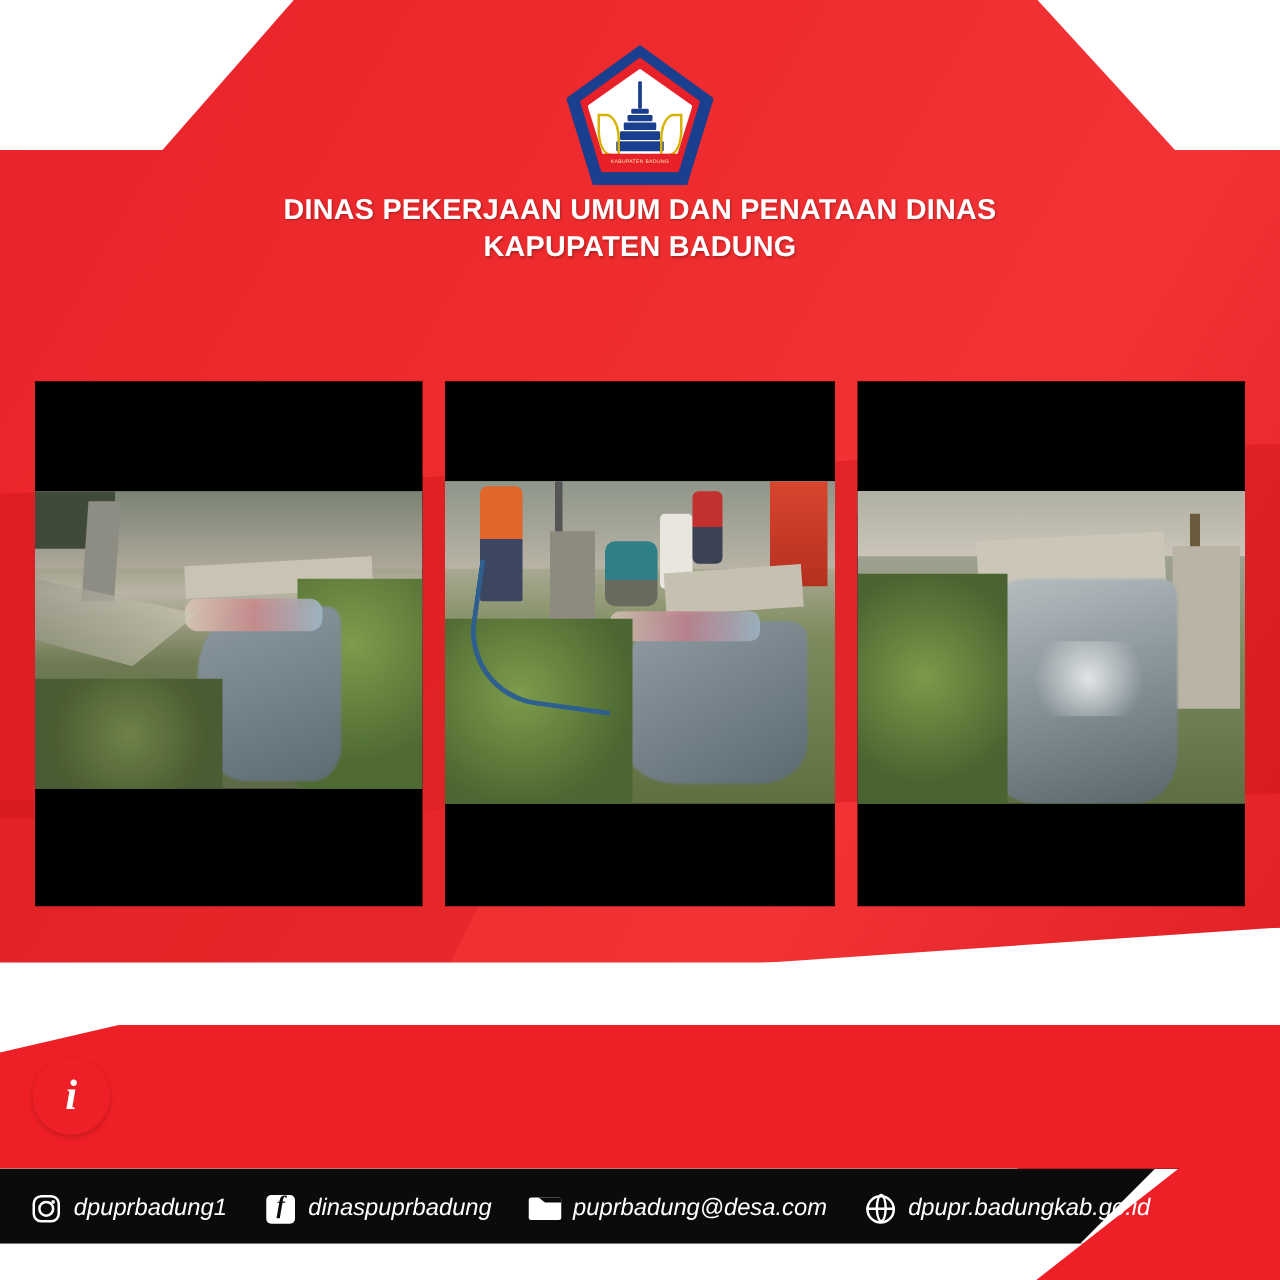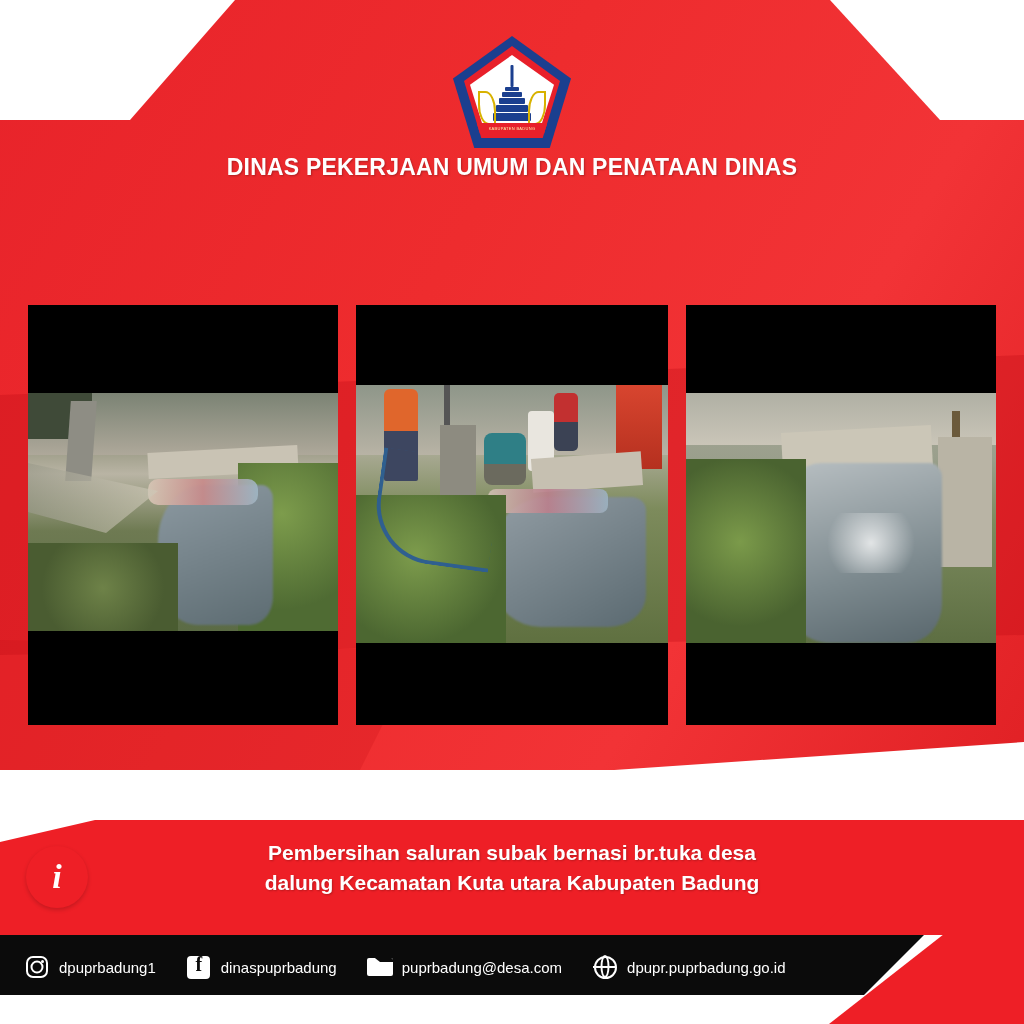--- a/index.html
+++ b/index.html
@@ -217,21 +217,22 @@
     font-family:"Liberation Serif", serif;
     font-style:italic; font-weight:bold; font-size:34px;
     box-shadow:0 2px 4px rgba(0,0,0,.18);
   }
 
   
   .social {
     position:absolute; left:24px; top:947px;
     height:40px; display:flex; align-items:center;
     gap:0px; color:#ffffff;
-    font-size:15px;
+    font-size:19px;
+    font-style:italic;
   }
   .social .item { display:flex; align-items:center; margin-right:30px; }
   .social .ico { width:26px; height:26px; margin-right:9px; display:flex; align-items:center; justify-content:center; }
   .ig-ico { width:22px; height:22px; border:2.4px solid #fff; border-radius:7px; position:relative; }
   .ig-ico:before { content:""; position:absolute; left:50%; top:50%; transform:translate(-50%,-50%); width:9px; height:9px; border:2.2px solid #fff; border-radius:50%; }
   .ig-ico:after { content:""; position:absolute; right:2.5px; top:2px; width:3px; height:3px; background:#fff; border-radius:50%; }
   .fb-ico { width:23px; height:23px; background:#fff; border-radius:4px; position:relative; }
   .fb-ico:after { content:"f"; position:absolute; left:0; right:0; top:-3px; text-align:center; color:#0b0b0b; font-weight:bold; font-size:20px; font-family:"Liberation Serif", serif; }
   .mail-ico { width:26px; height:18px; background:#fff; border-radius:2px; position:relative; overflow:hidden; }
   .mail-ico:after { content:""; position:absolute; left:-1px; top:-7px; width:28px; height:18px; border-top:none; border-left:14px solid transparent; border-right:14px solid transparent; border-top:11px solid #0b0b0b; }
@@ -267,20 +268,21 @@
           <span class="logo-leaf l"></span>
           <span class="logo-leaf r"></span>
         </div>
         <div class="logo-ribbon">KABUPATEN BADUNG</div>
       </div>
     </div>
   </div>
 
   <div class="header-text">
     <div>DINAS PEKERJAAN UMUM DAN PENATAAN DINAS</div>
+    <div>KAPUPATEN BADUNG</div>
   </div>
 
   <div class="photos">
 
     <div class="photo p1">
       <div class="img">
         <div class="p1-road"></div>
         <div class="p1-truck"></div>
         <div class="p1-wall"></div>
         <div class="p1-kerb"></div>
@@ -323,24 +325,20 @@
       </div>
     </div>
 
   </div>
 
   <div class="caption-band"></div>
   <div class="caption-red-right"></div>
 
   <div class="info-badge">i</div>
 
-  <div class="caption">
-    <div>Pembersihan saluran subak bernasi br.tuka desa</div>
-    <div>dalung Kecamatan Kuta utara Kabupaten Badung</div>
-  </div>
 
   <div class="footer-black2"></div>
   <div class="footer-white-notch"></div>
   <div class="footer-red-strip"></div>
   <div class="footer-red-tri"></div>
 
   <div class="social">
     <div class="item">
       <span class="ico">
           <span class="ig-ico"></span>
@@ -356,17 +354,17 @@
     <div class="item">
       <span class="ico">
           <span class="mail-ico"></span>
         </span>
       <span>puprbadung@desa.com</span>
     </div>
     <div class="item">
       <span class="ico">
           <span class="globe-ico"></span>
         </span>
-      <span>dpupr.puprbadung.go.id</span>
+      <span>dpupr.badungkab.go.id</span>
     </div>
   </div>
 
 </div>
 
 </body></html>

